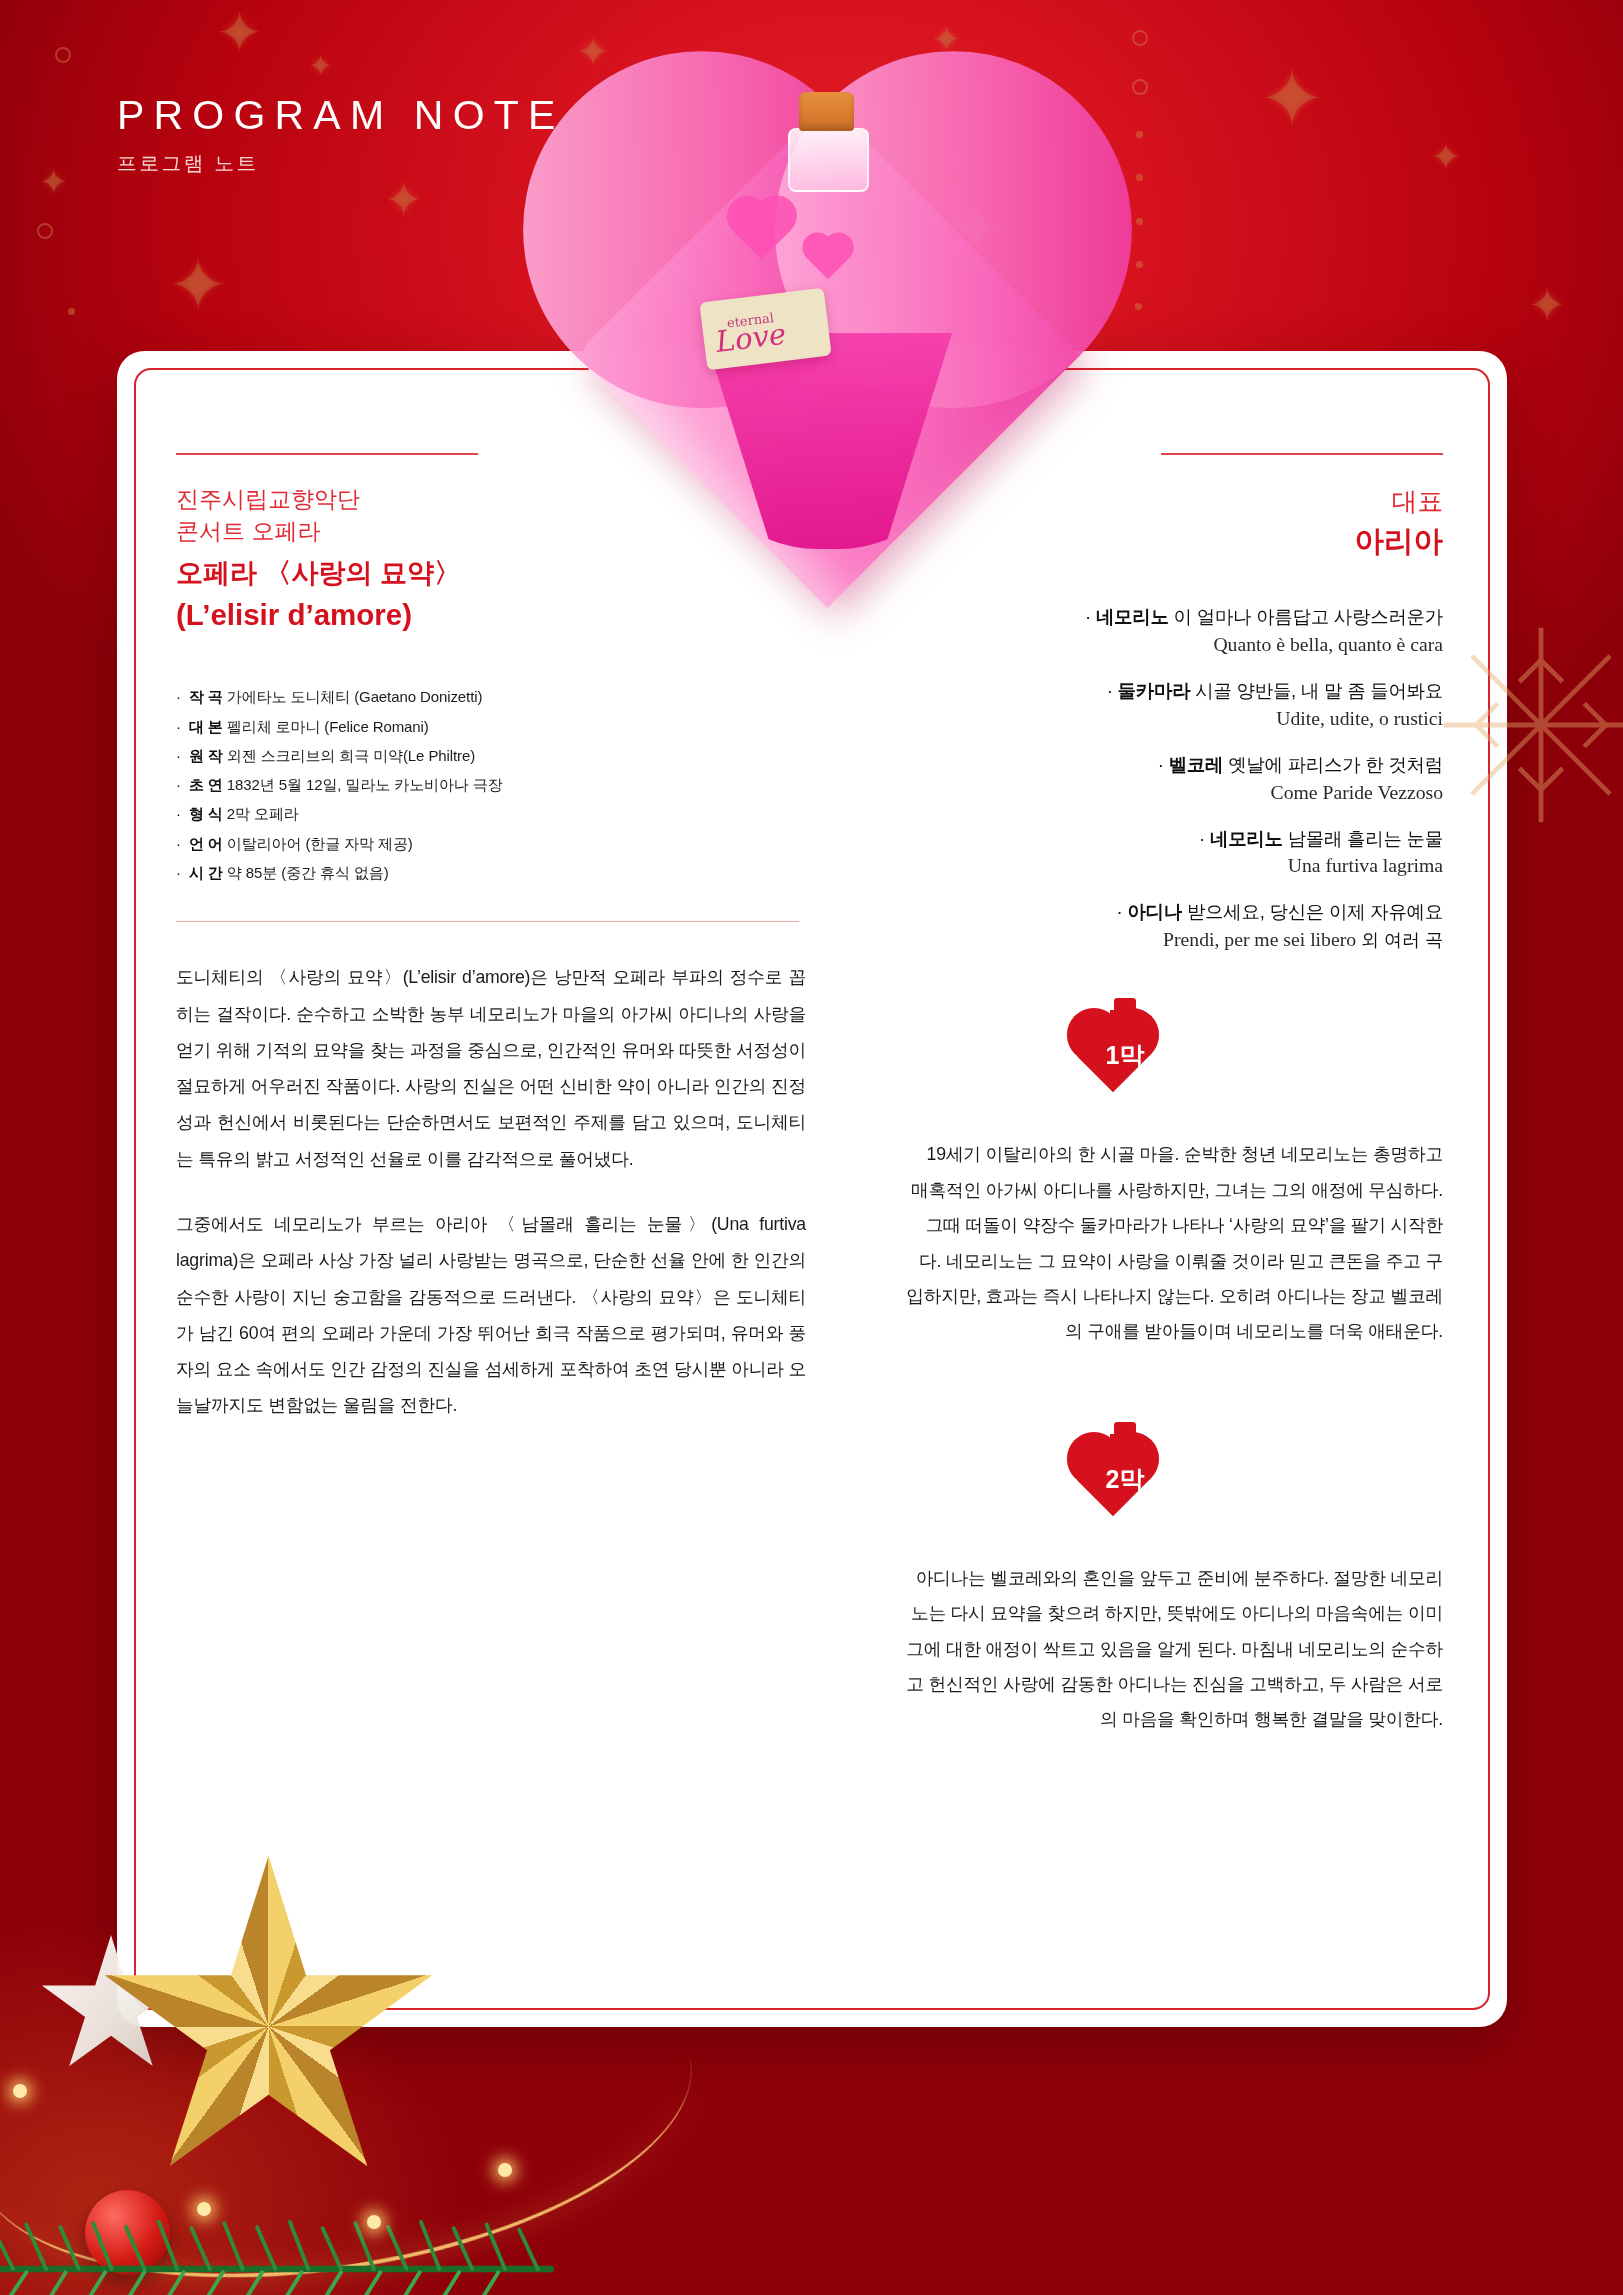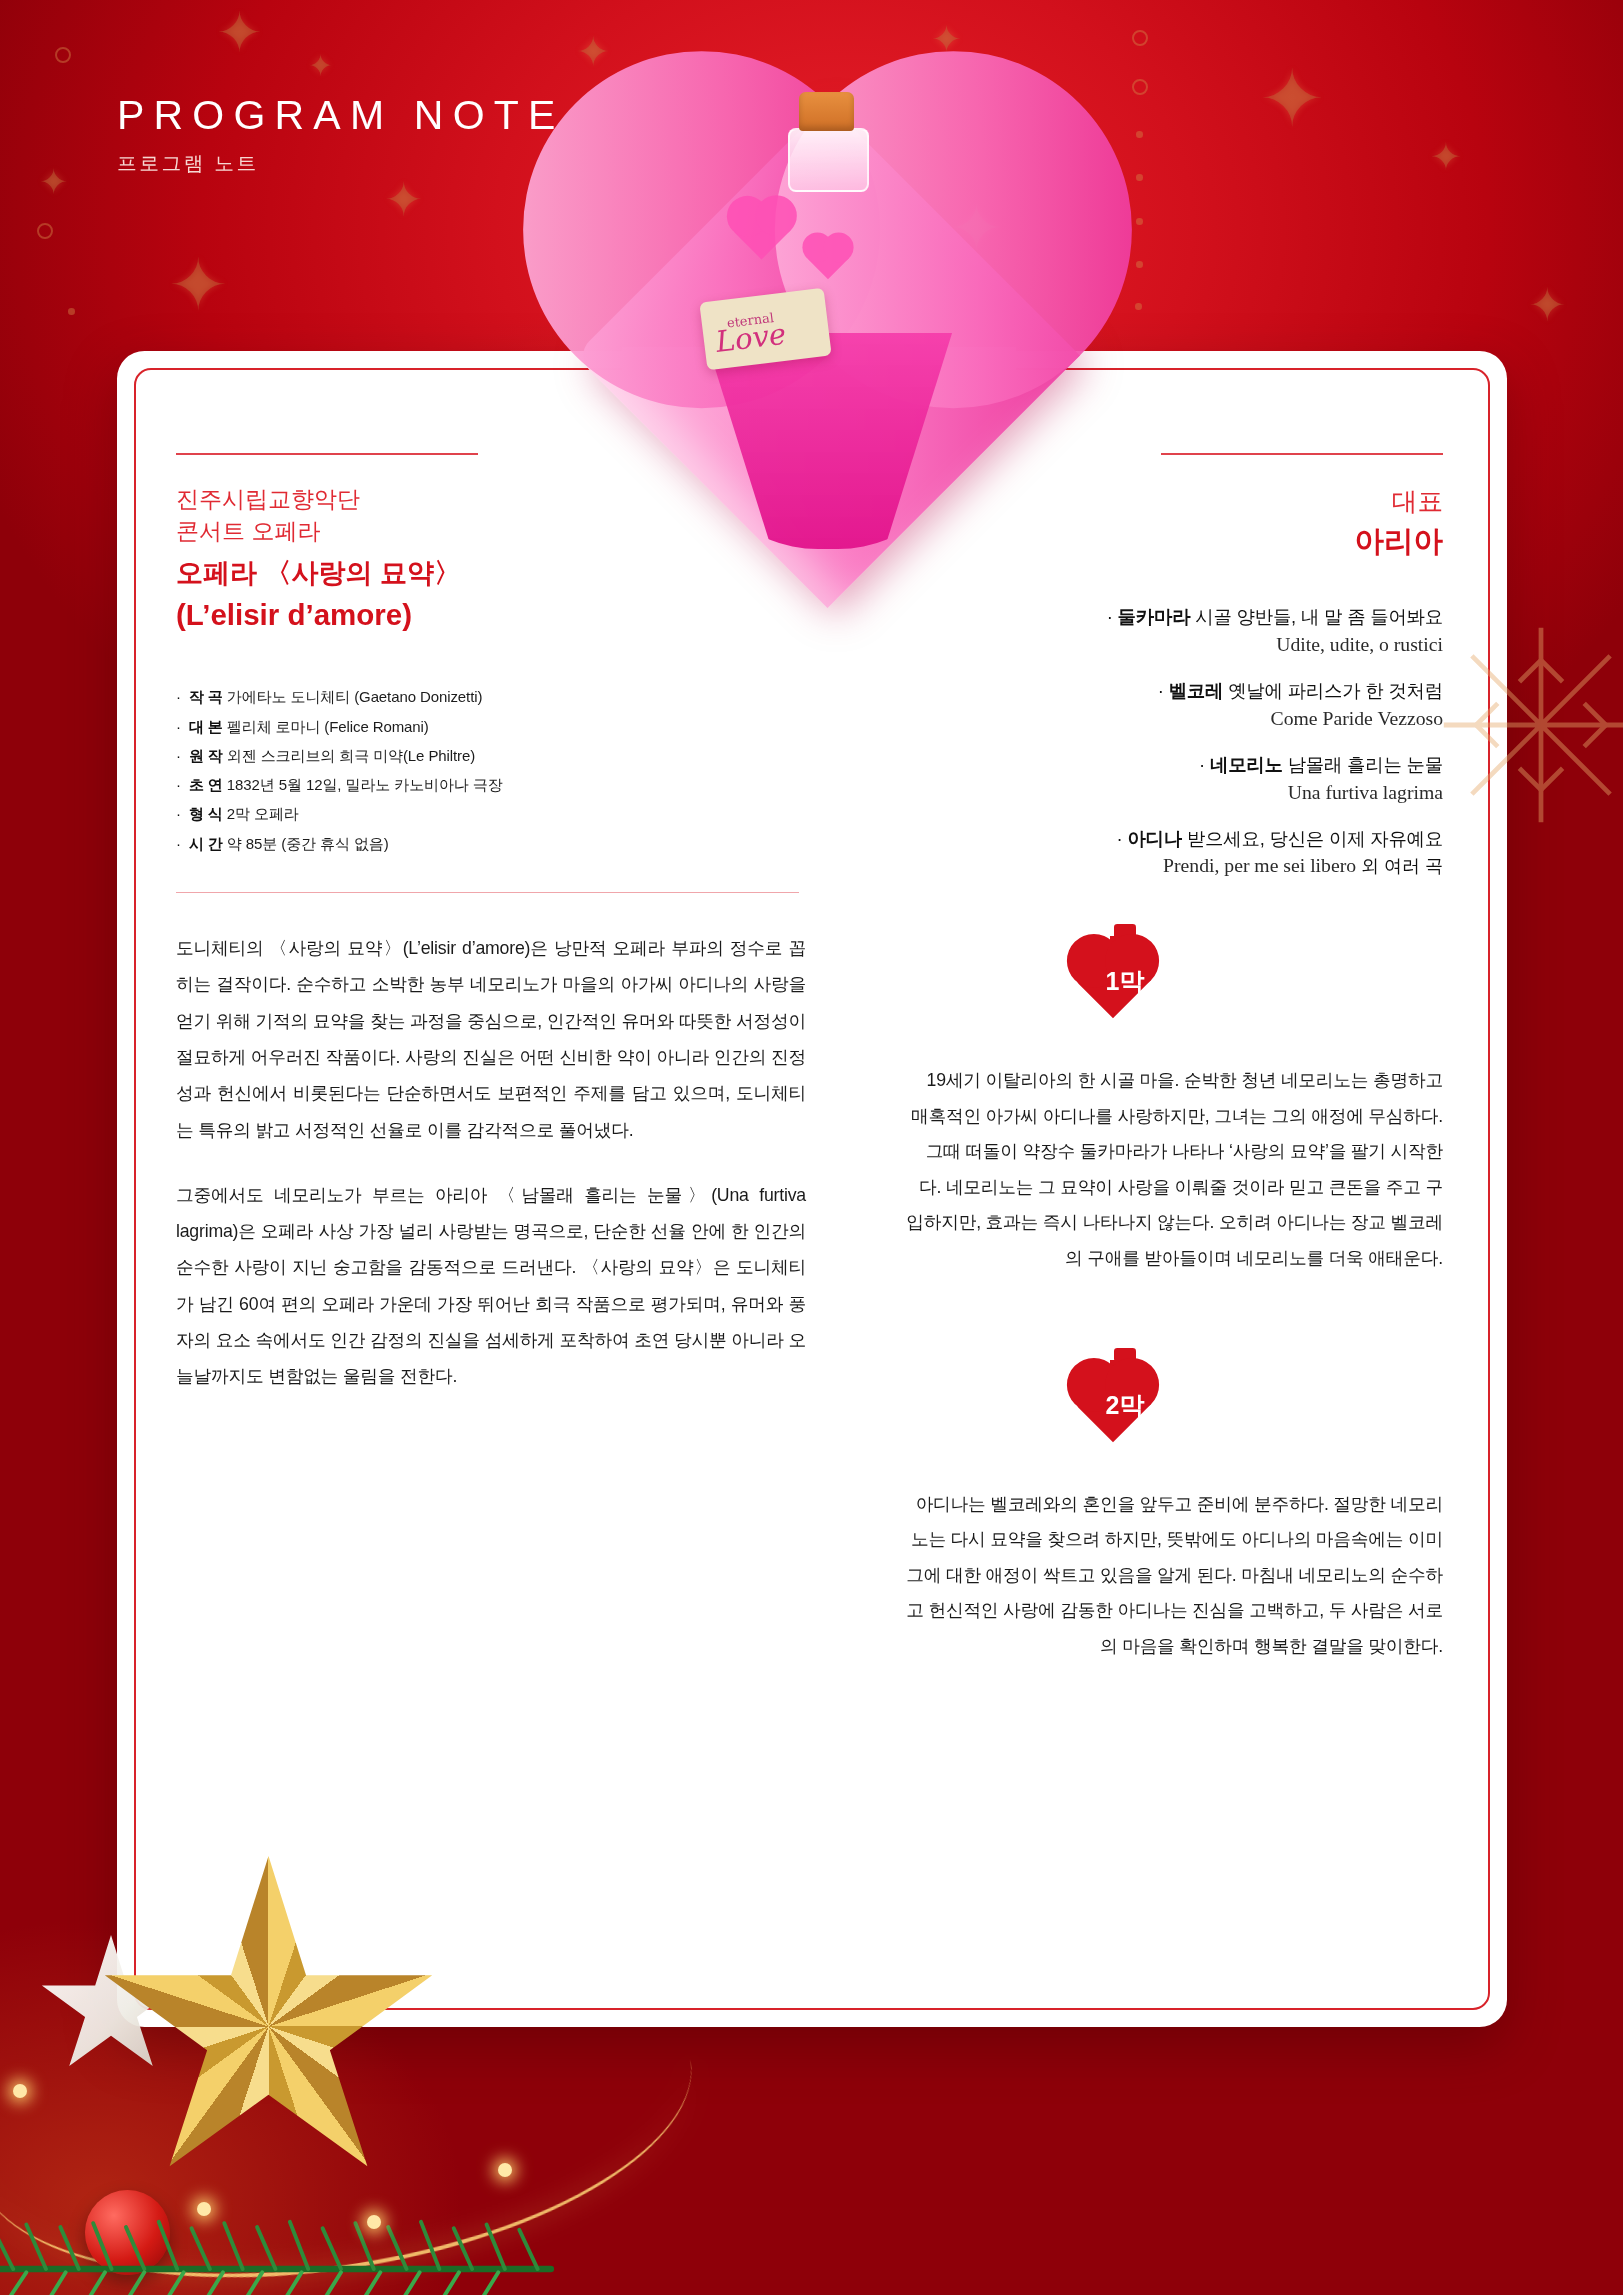--- a/index.html
+++ b/index.html
@@ -508,37 +508,50 @@
         <span class="lbl">초 연</span>
         <span>1832년 5월 12일, 밀라노 카노비아나 극장</span>
       </div>
       <div class="fact">
         <span class="bullet">·</span>
         <span class="lbl">형 식</span>
         <span>2막 오페라</span>
       </div>
       <div class="fact">
         <span class="bullet">·</span>
+        <span class="lbl">언 어</span>
+        <span>이탈리아어 (한글 자막 제공)</span>
+      </div>
+      <div class="fact">
+        <span class="bullet">·</span>
         <span class="lbl">시 간</span>
         <span>약 85분 (중간 휴식 없음)</span>
       </div>
     </div>
 
     <div class="rule-mid"></div>
 
     <div class="para">도니체티의 〈사랑의 묘약〉(L’elisir d’amore)은 낭만적 오페라 부파의 정수로 꼽히는 걸작이다. 순수하고 소박한 농부 네모리노가 마을의 아가씨 아디나의 사랑을 얻기 위해 기적의 묘약을 찾는 과정을 중심으로, 인간적인 유머와 따뜻한 서정성이 절묘하게 어우러진 작품이다. 사랑의 진실은 어떤 신비한 약이 아니라 인간의 진정성과 헌신에서 비롯된다는 단순하면서도 보편적인 주제를 담고 있으며, 도니체티는 특유의 밝고 서정적인 선율로 이를 감각적으로 풀어냈다.</div>
     <div class="para">그중에서도 네모리노가 부르는 아리아 〈남몰래 흘리는 눈물〉(Una furtiva lagrima)은 오페라 사상 가장 널리 사랑받는 명곡으로, 단순한 선율 안에 한 인간의 순수한 사랑이 지닌 숭고함을 감동적으로 드러낸다. 〈사랑의 묘약〉은 도니체티가 남긴 60여 편의 오페라 가운데 가장 뛰어난 희극 작품으로 평가되며, 유머와 풍자의 요소 속에서도 인간 감정의 진실을 섬세하게 포착하여 초연 당시뿐 아니라 오늘날까지도 변함없는 울림을 전한다.</div>
   </div>
 
   <div class="right-col">
     <div class="rule-top-r"></div>
     <div class="rep">대표</div>
     <div class="rep-strong">아리아</div>
 
     <div class="aria-list">
+      <div class="aria-item">
+        <div class="aria-ko">
+          <span>·</span>
+          <span class="name">네모리노</span>
+          <span>이 얼마나 아름답고 사랑스러운가</span>
+        </div>
+        <div class="aria-it">Quanto è bella, quanto è cara</div>
+      </div>
       <div class="aria-item">
         <div class="aria-ko">
           <span>·</span>
           <span class="name">둘카마라</span>
           <span>시골 양반들, 내 말 좀 들어봐요</span>
         </div>
         <div class="aria-it">Udite, udite, o rustici</div>
       </div>
       <div class="aria-item">
         <div class="aria-ko">

